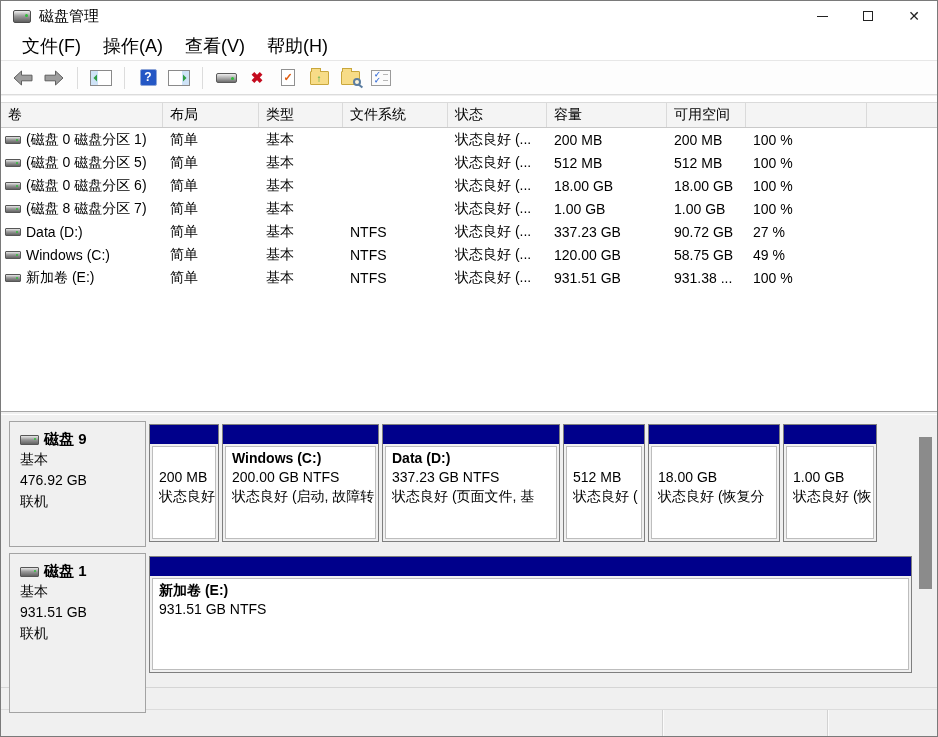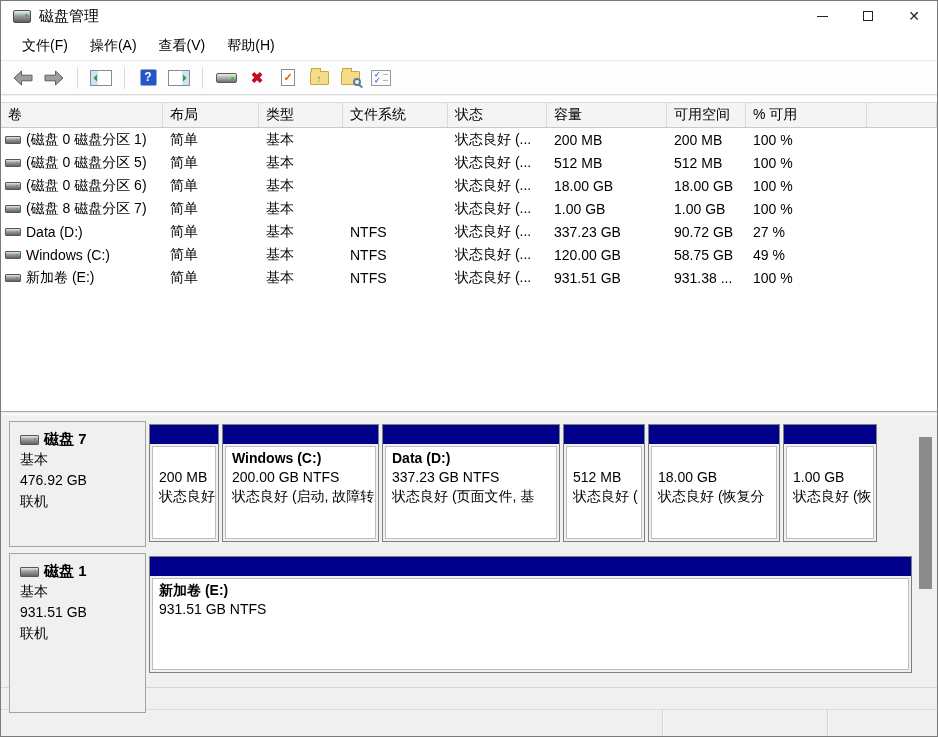--- a/index.html
+++ b/index.html
@@ -18,21 +18,21 @@
     background:#2fbf3a; border-radius:50%; }
   .title-text{ margin-left:8px; font-size:15px; }
   .win-controls{ margin-left:auto; display:flex; height:30px; }
   .win-btn{ width:46px; height:30px; display:flex; align-items:center; justify-content:center; }
   .glyph-min{ width:11px; height:1px; background:#222; }
   .glyph-max{ width:10px; height:10px; border:1px solid #222; }
   .glyph-close{ font-size:14px; color:#222; line-height:1; }
   
   .menubar{ height:30px; display:flex; align-items:center; padding-left:10px;
     border-bottom:1px solid #e7e7e7; background:#fff; }
-  .menu-item{ padding:4px 11px; font-size:14px; }
+  .menu-item{ padding:4px 11px; font-size:18px; }
   
   .toolbar{ height:34px; display:flex; align-items:center; padding-left:10px;
     border-bottom:1px solid #dcdcdc; background:#fdfdfd; gap:7px; }
   .tb-sep{ width:1px; height:22px; background:#dcdcdc; margin:0 4px; }
   .tb-btn{ width:24px; height:24px; display:flex; align-items:center; justify-content:center; }
   .tb-help{ width:17px; height:17px; background:#2457c5; border:1px solid #8fa6d8; color:#fff;
     font-weight:bold; font-size:12px; text-align:center; line-height:15px; border-radius:2px; }
   .tb-x{ color:#c40b1e; font-size:15px; font-weight:bold; line-height:1; }
   .tb-doc{ width:14px; height:17px; background:#fff; border:1px solid #909090; color:#e05d12;
     font-weight:bold; font-size:11px; text-align:center; line-height:15px; }
@@ -189,21 +189,20 @@
 
   <div class="list-pane">
     <div class="lv-header">
       <div class="hcell">卷</div>
       <div class="hcell">布局</div>
       <div class="hcell">类型</div>
       <div class="hcell">文件系统</div>
       <div class="hcell">状态</div>
       <div class="hcell">容量</div>
       <div class="hcell">可用空间</div>
-      <div class="hcell">% 可用</div>
       <div class="hcell"></div>
     </div>
 
     <div class="lv-row">
       <div class="cell vol-cell">
           <span class="disk-ic"></span>
           <span>(磁盘 0 磁盘分区 1)</span>
         </div>
       <div class="cell">简单</div>
       <div class="cell">基本</div>
@@ -301,21 +300,21 @@
   </div>
 
   <div class="splitter"></div>
 
   <div class="graph-pane">
 
     <div class="disk-row">
       <div class="disk-label" style="height:126px;">
         <div class="dl-title">
             <span class="disk-ic dl-ic"></span>
-            <span>磁盘 7</span>
+            <span>磁盘 9</span>
           </div>
         <div class="dl-line">基本</div>
         <div class="dl-line">476.92 GB</div>
         <div class="dl-line">联机</div>
       </div>
       <div class="parts">
         <div class="part" style="width:70px;height:118px;">
           <div class="part-band" style="background: rgb(0, 0, 139);"></div>
           <div class="part-body">
             <div class="pl name"></div>

